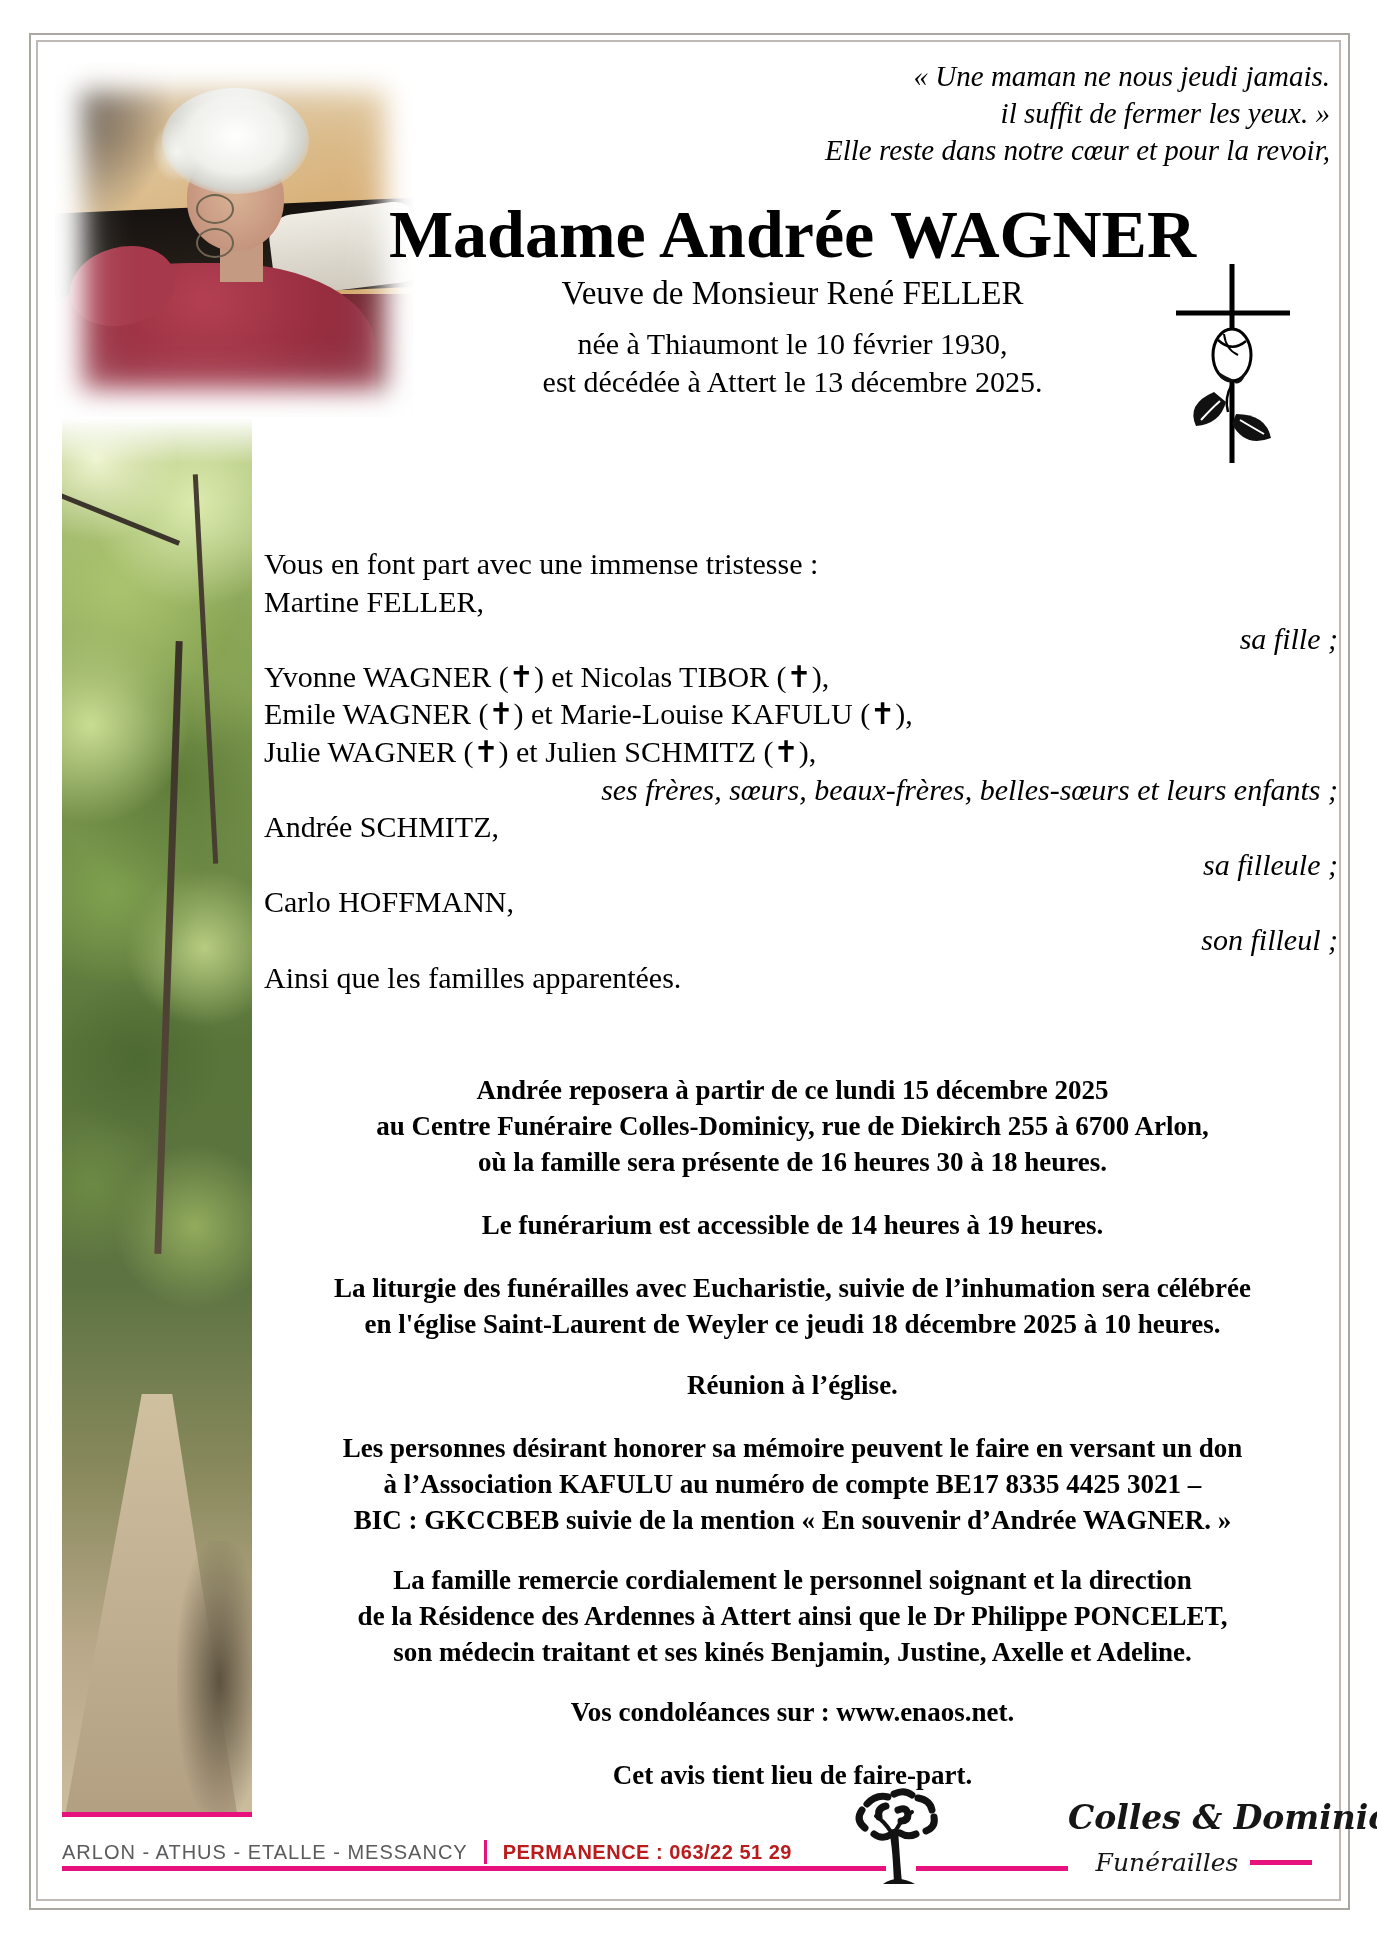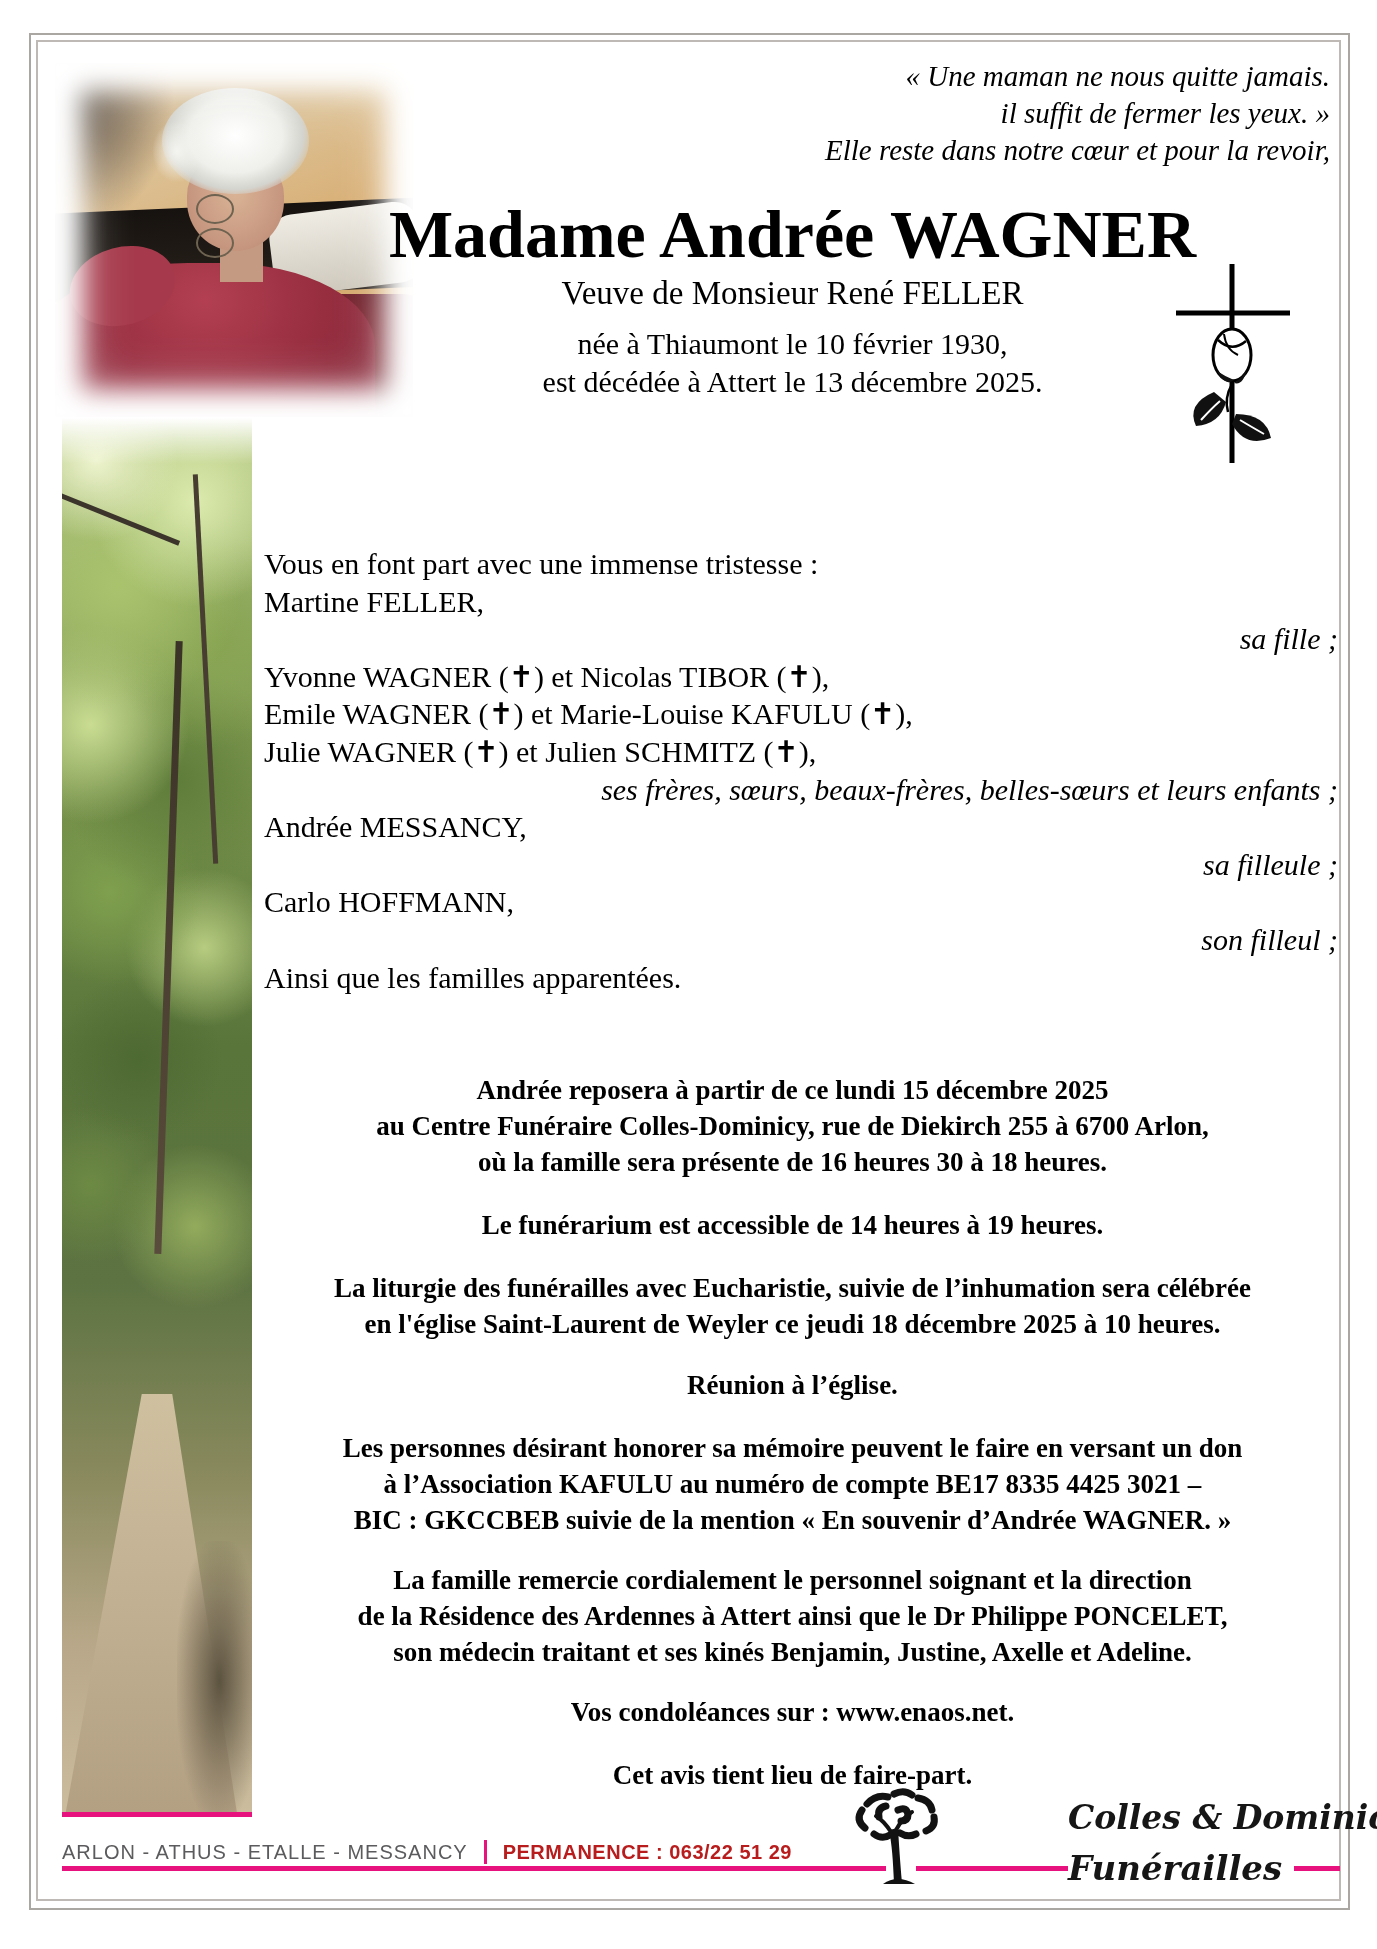--- a/index.html
+++ b/index.html
@@ -95,22 +95,22 @@
   .pink-sep{display:inline-block;width:3px;height:24px;background:var(--accent,#e8127f);margin:0 16px;}
   .permanence{font-size:20px;font-weight:bold;color:#b91c1c;letter-spacing:.5px;}
   .rule-a{position:absolute;left:62px;top:1866px;width:824px;height:5px;background:var(--accent,#e8127f);}
   .rule-b{position:absolute;left:916px;top:1866px;width:152px;height:5px;background:var(--accent,#e8127f);}
   .tree-art{position:absolute;left:845px;top:1788px;}
   .brand{position:absolute;left:1068px;top:1798px;width:272px;text-align:center;color:#161616;}
   .brand-name{font-family:"DejaVu Serif",serif;font-style:italic;font-weight:bold;
               font-size:33px;line-height:40px;white-space:nowrap;}
   .brand-sub{position:absolute;left:1068px;top:1848px;width:272px;display:flex;align-items:center;
              justify-content:center;gap:12px;}
-  .brand-sub-text{font-family:"DejaVu Serif",serif;font-style:italic;font-weight:bold;
-                  font-size:34px;color:#161616;white-space:nowrap;}
+  .brand-sub-text{font-family:"DejaVu Serif",serif;font-style:italic;font-weight:normal;
+                  font-size:25px;color:#161616;white-space:nowrap;}
   .pink-dash{display:inline-block;width:62px;height:5px;background:var(--accent,#e8127f);}
 </style>
 </head>
 <body>
 
 <div class="canvas">
 
   <div class="frame-outer"></div>
   <div class="frame-inner"></div>
 
@@ -133,21 +133,21 @@
     <div class="f-branch"></div>
     <div class="f-trunk1"></div>
     <div class="f-trunk2"></div>
     <div class="f-path"></div>
     <div class="f-soil"></div>
     <div class="f-fadetop"></div>
   </div>
   <div class="forest-underline"></div>
 
   <div class="quote">
-    <div class="line">« Une maman ne nous quitte jamais.</div>
+    <div class="line">« Une maman ne nous jeudi jamais.</div>
     <div class="line">il suffit de fermer les yeux. »</div>
     <div class="line">Elle reste dans notre cœur et pour la revoir,</div>
   </div>
 
   <div class="headblock">
     <div class="title line">Madame Andrée WAGNER</div>
     <div class="subtitle line">Veuve de Monsieur René FELLER</div>
     <div class="birth line">née à Thiaumont le 10 février 1930,</div>
     <div class="death line">est décédée à Attert le 13 décembre 2025.</div>
   </div>
@@ -168,21 +168,21 @@
   </svg>
 
   <div class="family">
     <div class="fam-line">Vous en font part avec une immense tristesse :</div>
     <div class="fam-line">Martine FELLER,</div>
     <div class="fam-line right it">sa fille ;</div>
     <div class="fam-line">Yvonne WAGNER (✝) et Nicolas TIBOR (✝),</div>
     <div class="fam-line">Emile WAGNER (✝) et Marie-Louise KAFULU (✝),</div>
     <div class="fam-line">Julie WAGNER (✝) et Julien SCHMITZ (✝),</div>
     <div class="fam-line right it">ses frères, sœurs, beaux-frères, belles-sœurs et leurs enfants ;</div>
-    <div class="fam-line">Andrée MESSANCY,</div>
+    <div class="fam-line">Andrée SCHMITZ,</div>
     <div class="fam-line right it">sa filleule ;</div>
     <div class="fam-line">Carlo HOFFMANN,</div>
     <div class="fam-line right it">son filleul ;</div>
     <div class="fam-line">Ainsi que les familles apparentées.</div>
   </div>
 
   <div class="notices n1" style="position:absolute;">
     <div class="line">Andrée reposera à partir de ce lundi 15 décembre 2025</div>
     <div class="line">au Centre Funéraire Colles-Dominicy, rue de Diekirch 255 à 6700 Arlon,</div>
     <div class="line">où la famille sera présente de 16 heures 30 à 18 heures.</div>

